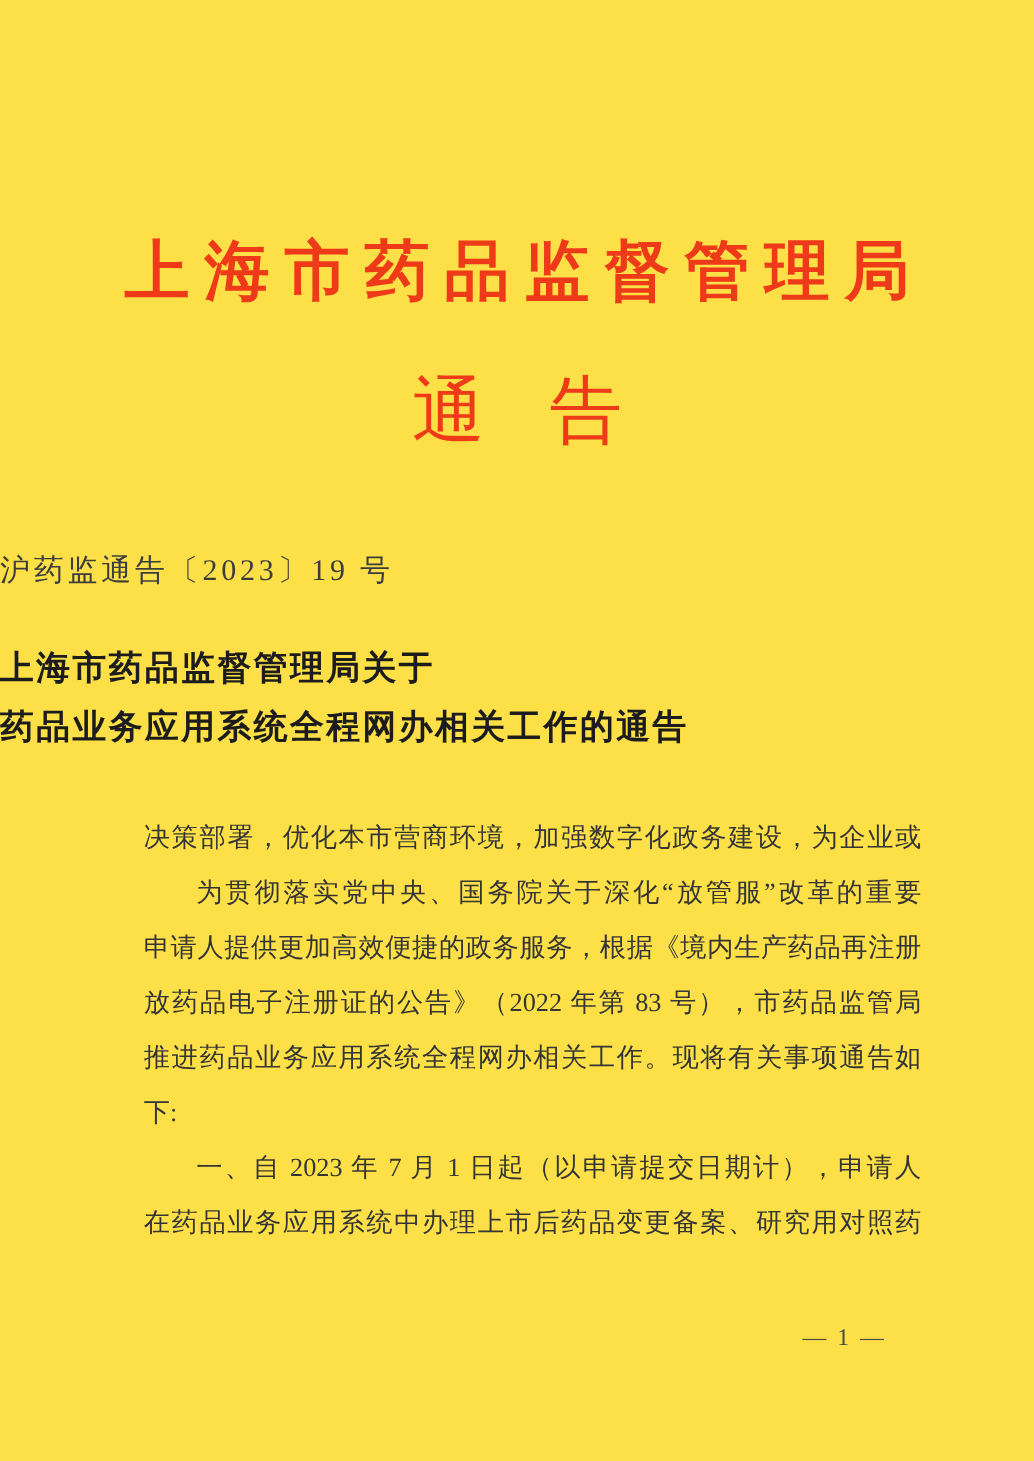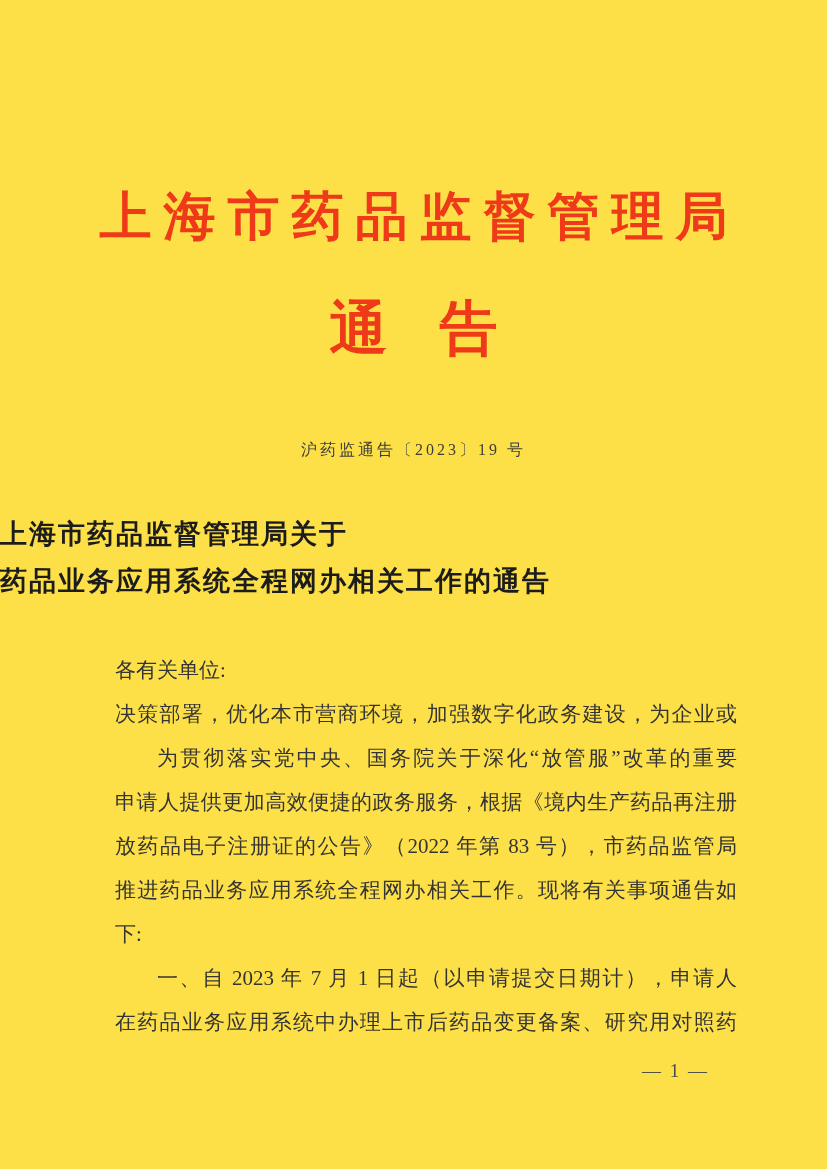--- a/index.html
+++ b/index.html
@@ -33,35 +33,35 @@
     white-space: nowrap;
   }
   .notice-type {
     position: absolute;
     top: 300px;
     left: 0;
     width: 100%;
     text-align: center;
     color: #ee3a18;
     font-size: 58px;
-    font-weight: bold;
+    font-weight: normal;
     line-height: 1;
     white-space: nowrap;
   }
   .notice-type .gap {
     display: inline-block;
     width: 52px;
   }
   .doc-number {
     position: absolute;
     top: 440px;
     left: 0;
     width: 100%;
-    text-align: center;
-    font-size: 16px;
+    text-align: left;
+    font-size: 24px;
     letter-spacing: 3px;
     color: #3c3c3c;
   }
   .doc-title {
     position: absolute;
     top: 511px;
     left: 0;
     width: 100%;
     margin: 0;
     text-align: left;
@@ -115,21 +115,20 @@
   </div>
 
   <div class="doc-number">沪药监通告〔2023〕19 号</div>
 
   <h2 class="doc-title">
     <span class="title-line1">上海市药品监督管理局关于</span><br>
     <span class="title-line2">药品业务应用系统全程网办相关工作的通告</span>
   </h2>
 
   <div class="body-text">
-    <div class="line">各有关单位:</div>
     <div class="line justify">决策部署，优化本市营商环境，加强数字化政务建设，为企业或</div>
     <div class="line justify indent">为贯彻落实党中央、国务院关于深化“放管服”改革的重要</div>
     <div class="line justify">申请人提供更加高效便捷的政务服务，根据《境内生产药品再注册</div>
     <div class="line justify">放药品电子注册证的公告》（2022 年第 83 号），市药品监管局</div>
     <div class="line justify">推进药品业务应用系统全程网办相关工作。现将有关事项通告如</div>
     <div class="line">下:</div>
     <div class="line justify indent">一、自 2023 年 7 月 1 日起（以申请提交日期计），申请人</div>
     <div class="line justify">在药品业务应用系统中办理上市后药品变更备案、研究用对照药</div>
   </div>
 

